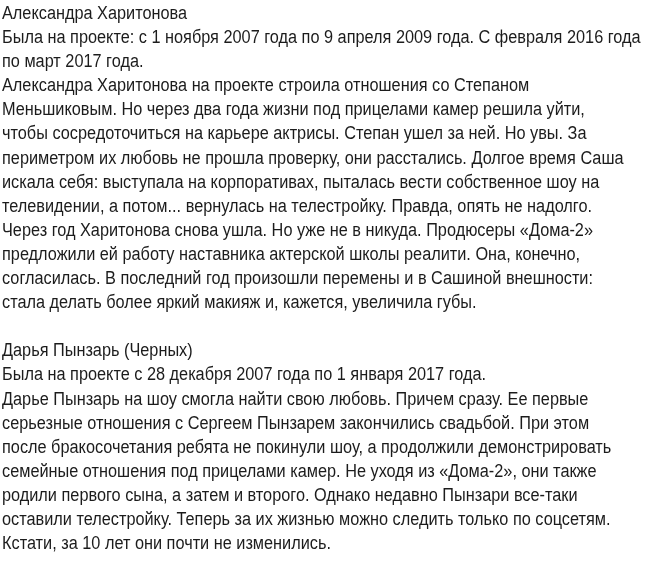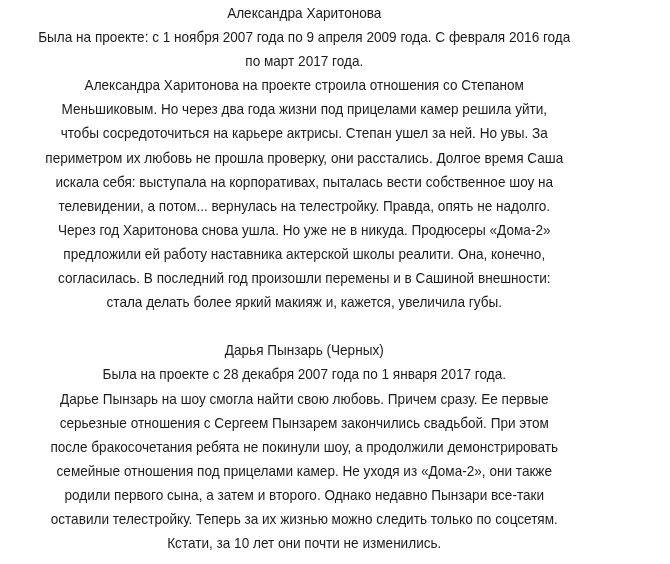--- a/index.html
+++ b/index.html
@@ -12,23 +12,22 @@
       height: 564px;
       overflow: hidden;
       position: relative;
     }
     .article {
       position: absolute;
       left: 2px;
       top: 1px;
       width: 668px;
       font-family: "Liberation Sans", sans-serif;
-      font-size: 15px;
+      font-size: 18px;
       color: #1c1c1c;
-      text-align: center;
     }
     .line {
       height: 24.1px;
       line-height: 24px;
       white-space: nowrap;
       transform-origin: 0 50%;
       transform: scaleX(0.905);
     }
     .gap {
       height: 24.1px;

